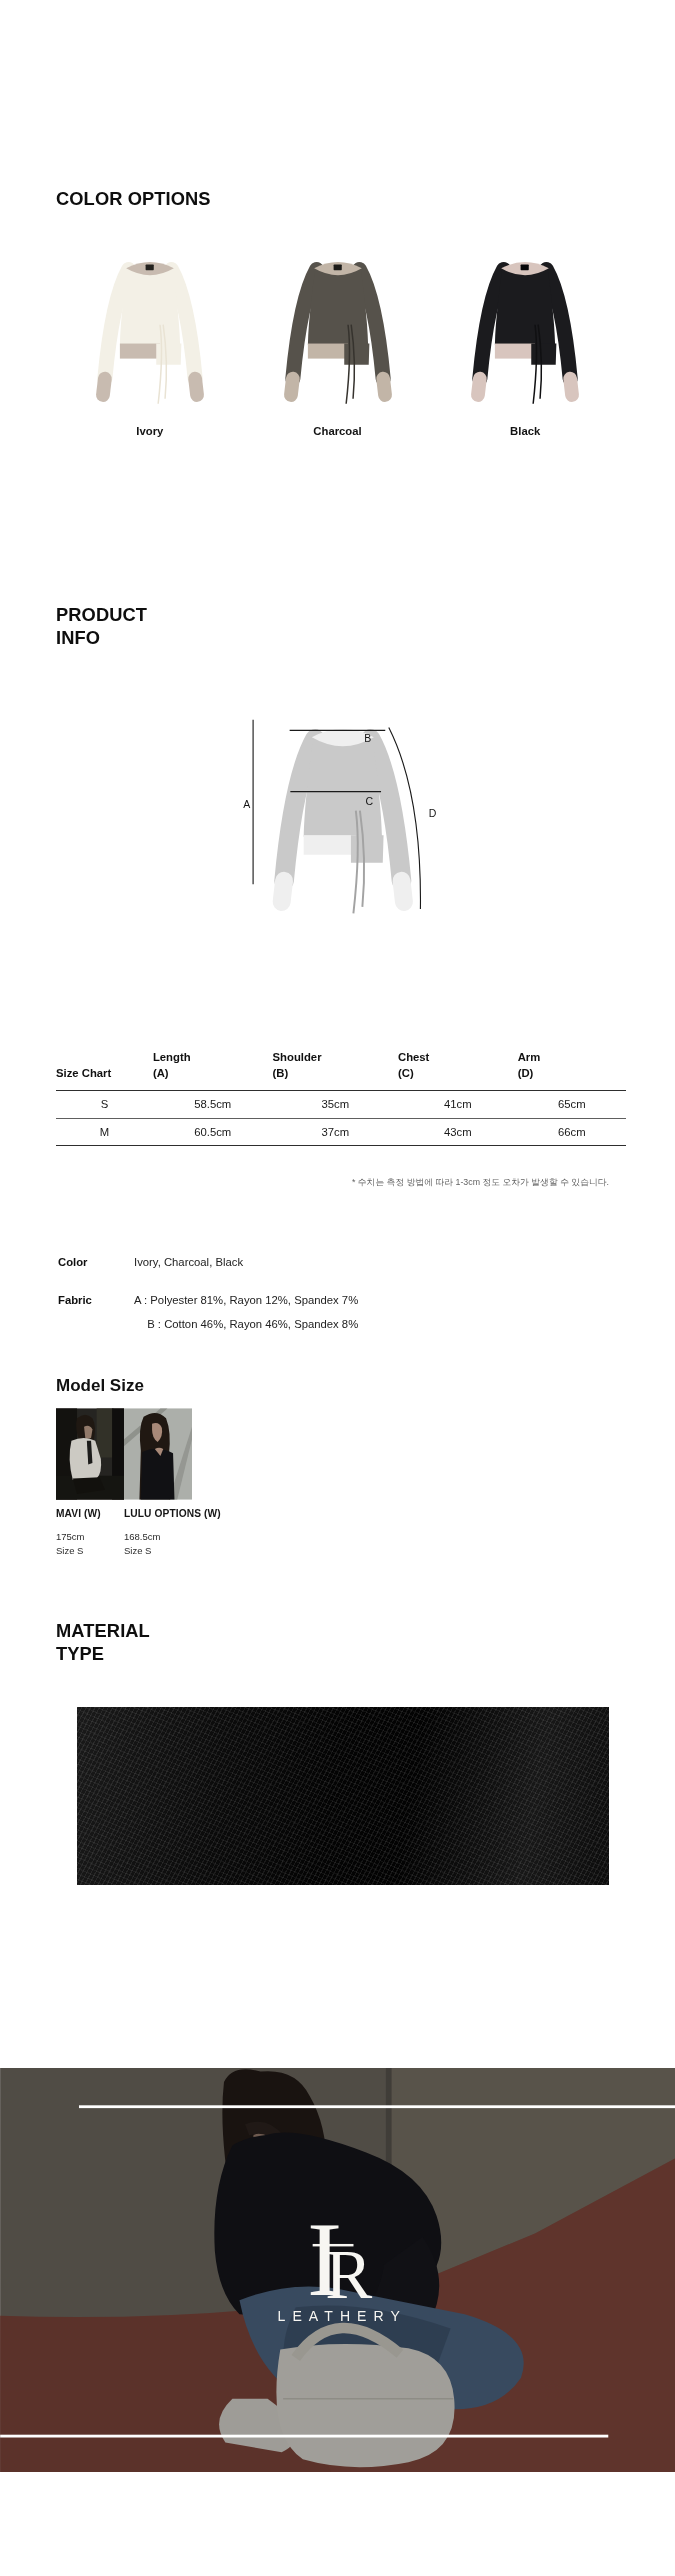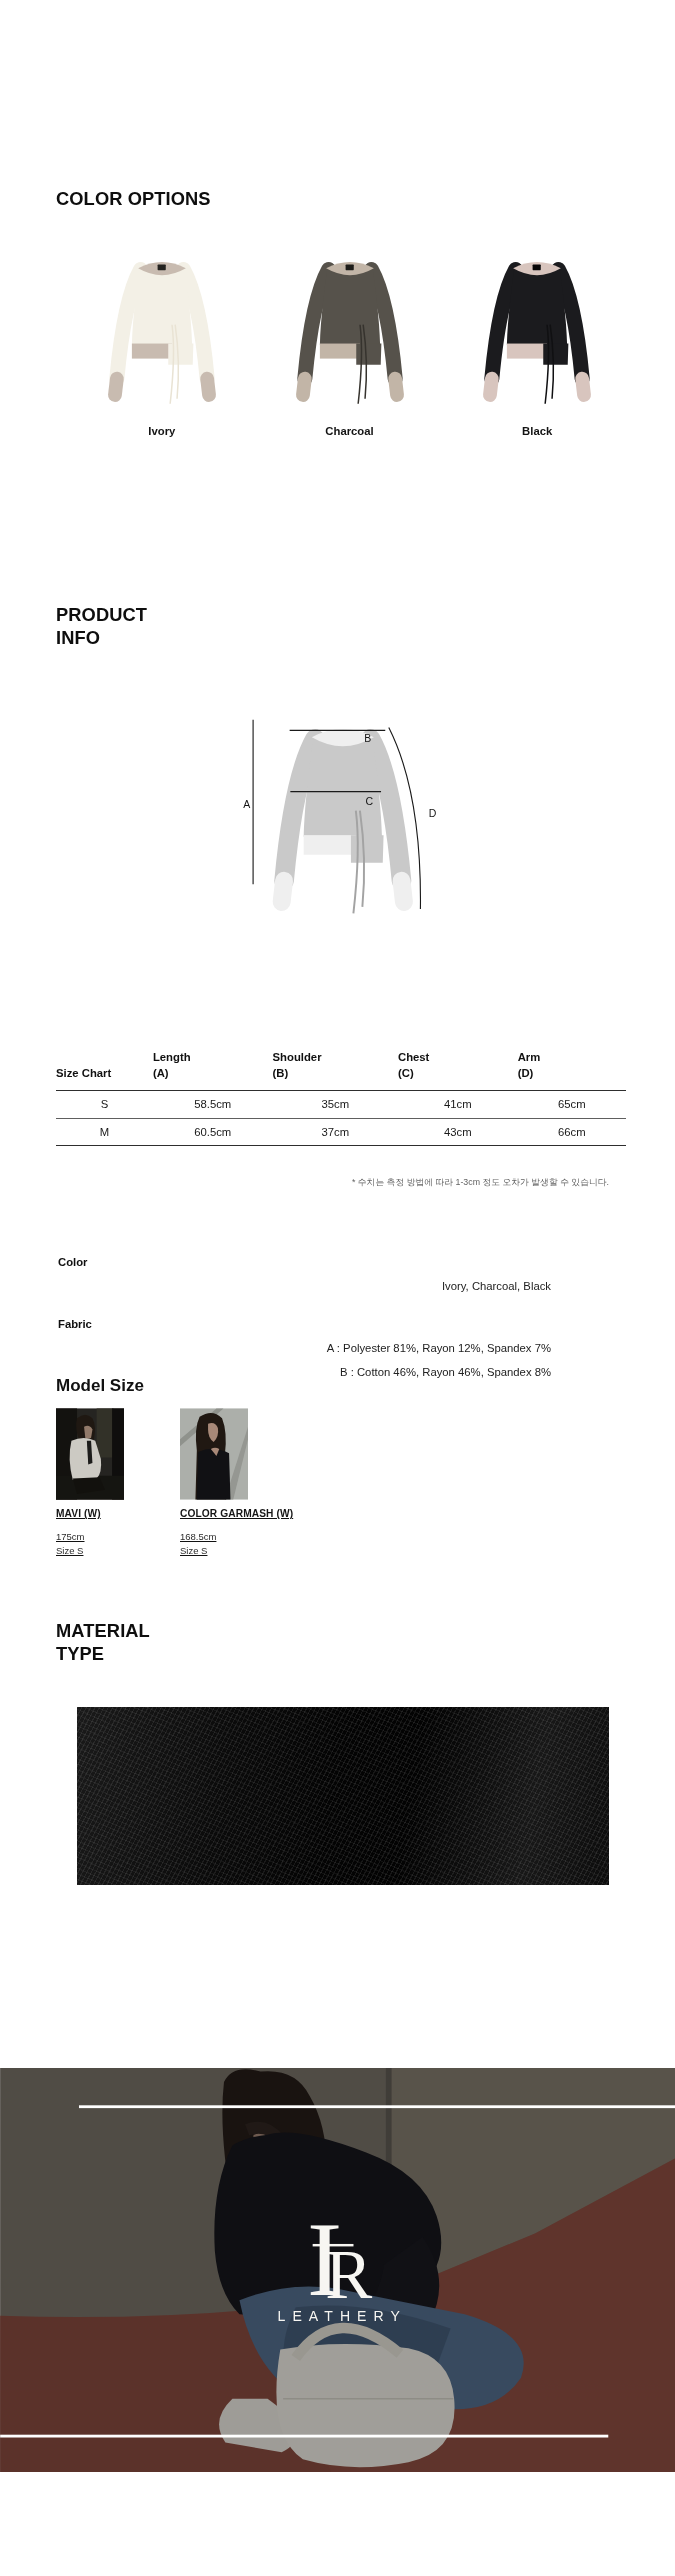--- a/index.html
+++ b/index.html
@@ -4,47 +4,47 @@
 <style>
   html,body{margin:0;padding:0;background:#ffffff;}
   .page{position:relative;width:676px;height:2576px;background:#ffffff;overflow:hidden;
         font-family:"Liberation Sans",sans-serif;color:#111;}
   .abs{position:absolute;}
 
   
   .h-big{font-size:18.3px;font-weight:700;letter-spacing:0.1px;line-height:23px;color:#0e0e0e;}
 
   
-  .colorways{left:68px;top:245px;width:563px;display:flex;}
+  .colorways{left:56px;top:245px;width:563px;display:flex;}
   .colorway{width:188px;display:flex;flex-direction:column;align-items:center;}
   .colorway svg{width:138px;height:172px;display:block;}
   .colorway-label{margin-top:8.4px;font-size:11.3px;font-weight:700;color:#141414;}
 
   
   .diagram{left:232px;top:710px;width:232px;height:232px;}
 
   
   .size-table{left:56px;top:1050px;width:570px;border-collapse:collapse;table-layout:fixed;}
   .size-table th{font-size:11.3px;font-weight:700;vertical-align:bottom;padding:0 0 9.2px 0;text-align:left;line-height:15.5px;}
   .size-table th .sub{font-weight:700;}
   .size-table thead tr{border-bottom:1.8px solid #2e2e2e;}
   .size-table tbody tr{border-bottom:1.1px solid #5e5e5e;height:27.5px;}
   .size-table tbody tr:last-child{border-bottom:1.8px solid #2e2e2e;}
   .size-table td{font-size:11.3px;text-align:center;color:#191919;}
   .chart-note{left:56px;top:1177px;width:553px;text-align:right;font-size:8.8px;color:#636363;}
 
   
   .details{left:58px;top:1250px;width:493px;}
-  .detail-row{display:flex;margin-bottom:14px;flex-direction:column;}
+  .detail-row{display:flex;margin-bottom:14px;}
   .detail-label{width:76px;font-size:11.3px;font-weight:700;color:#101010;line-height:24px;}
   .detail-lines{font-size:11.3px;color:#222;line-height:24px;text-align:right;}
 
   
   .model-heading{left:56px;top:1376px;font-size:17px;font-weight:700;text-align:right;}
-  .models{left:56px;top:1408px;display:flex;gap:56px;text-decoration:underline;}
+  .models{left:56px;top:1408px;display:flex;}
   .model-card{width:68px;}
   .model-photo{width:68px;height:92px;display:block;}
   .model-name{margin-top:8.4px;font-size:10.2px;font-weight:700;letter-spacing:0.1px;color:#161616;white-space:nowrap;}
   .model-meta{margin-top:11px;font-size:9.5px;color:#2b2b2b;line-height:13.4px;}
 
   
   .fabric-image{left:77px;top:1707px;width:532px;height:178px;
     background-color:#0a0a0a;
     background-image:
       repeating-linear-gradient(118deg, rgba(255,255,255,0.075) 0 1.1px, rgba(0,0,0,0) 1.1px 3.9px),
@@ -245,21 +245,21 @@
       <svg class="model-photo" viewBox="0 0 97 130">
         <rect width="97" height="130" fill="#b6b9b4"></rect>
         <path d="M0,44 L52,0 L62,0 L0,54 Z" fill="#979a94"></path>
         <path d="M64,130 L97,26 L97,44 L76,130 Z" fill="#9da09a"></path>
         <path d="M28,12 Q46,0 60,14 Q68,34 64,66 L66,130 L22,130 L24,60 Q20,28 28,12 Z" fill="#221a14"></path>
         <path d="M40,22 Q50,18 54,28 Q56,40 48,48 Q40,42 40,30 Z" fill="#b2917f"></path>
         <path d="M26,62 Q48,52 70,64 L72,130 L24,130 Z" fill="#121216"></path>
         <path d="M44,58 Q50,54 56,58 L52,68 Z" fill="#b2917f"></path>
         <rect width="97" height="130" fill="#000" opacity="0.05"></rect>
       </svg>
-      <div class="model-name">COLOR GARMASH (W)</div>
+      <div class="model-name">LULU OPTIONS (W)</div>
       <div class="model-meta">
         <div>168.5cm</div>
         <div>Size S</div>
       </div>
     </div>
   </div>
 
   <div class="abs h-big" style="left:56px;top:1619px;">
     <div>MATERIAL</div>
     <div>TYPE</div>

